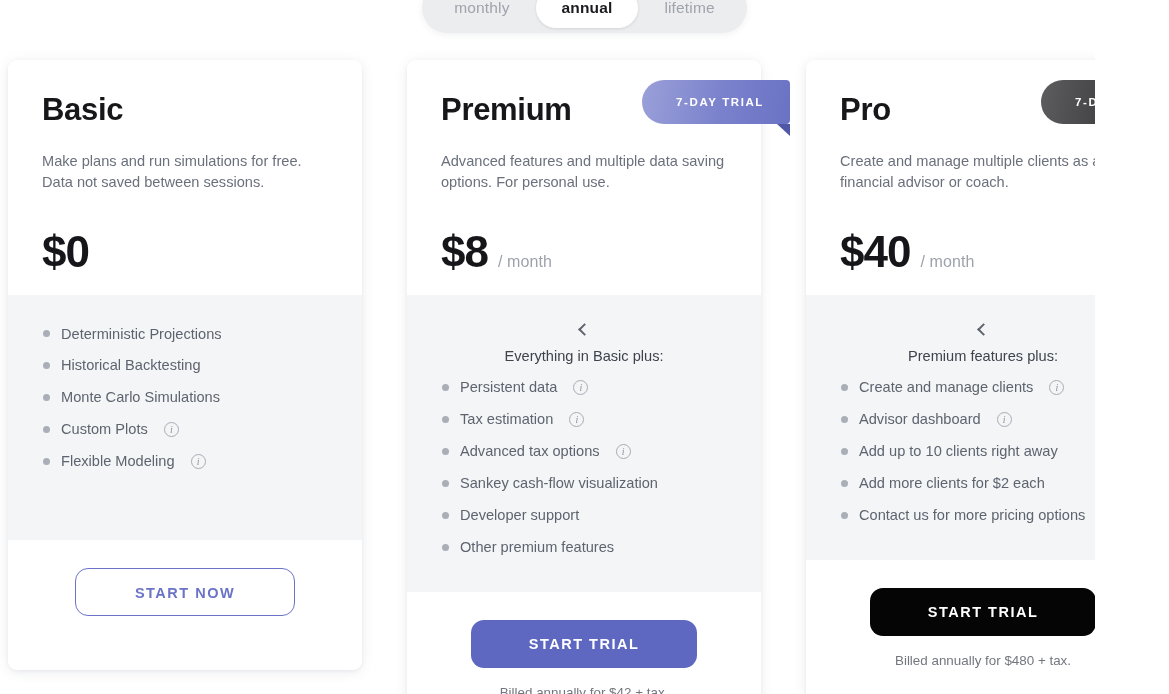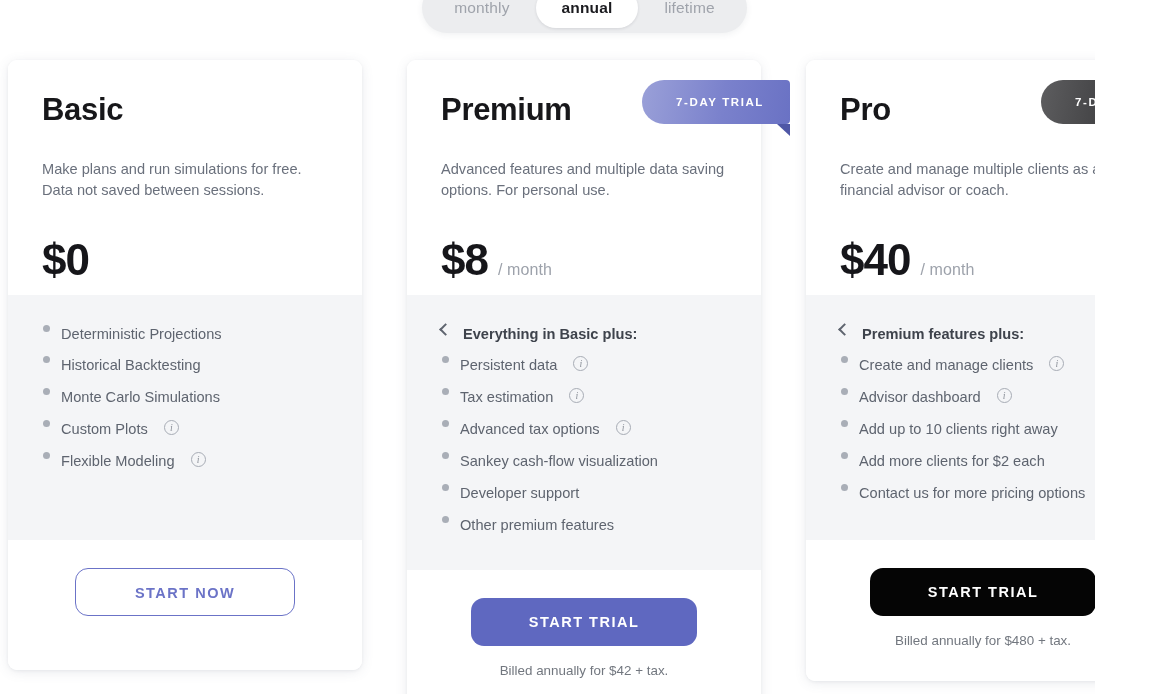--- a/index.html
+++ b/index.html
@@ -92,21 +92,21 @@
     position: relative;
   }
   .plan-name {
     font-size: 31px;
     font-weight: bold;
     color: #17171a;
     letter-spacing: -0.3px;
     line-height: 1.05;
   }
   .plan-desc {
-    margin-top: 32px;
+    margin-top: 24px;
     font-size: 14.6px;
     line-height: 1.48;
     color: #6a707c;
     max-width: 292px;
   }
   .price-row {
     margin-top: 36px;
     display: flex;
     align-items: baseline;
     gap: 10px;
@@ -158,20 +158,21 @@
   }
 
   
   .card-features {
     background: #f4f5f7;
     padding: 23px 34px 28px 34px;
     min-height: 245px;
   }
   .feat {
     display: flex;
+    align-items: center;
     gap: 11px;
     padding: 6.5px 0;
     font-size: 14.6px;
     color: #5e646f;
     line-height: 1.3;
   }
   .feat .bullet {
     flex: 0 0 auto;
     width: 7px;
     height: 7px;
@@ -184,22 +185,23 @@
     width: 9px;
     height: 9px;
     border-left: 2px solid #5e646f;
     border-bottom: 2px solid #5e646f;
     transform: rotate(45deg);
     margin-left: 0px;
     margin-right: 0px;
   }
   .feat.header-feat {
     color: #3e434c;
-    font-weight: bold;
+    font-weight: normal;
     gap: 13px;
+    flex-direction: column;
   }
   .feat .label { white-space: nowrap; }
   .info-icon {
     flex: 0 0 auto;
     width: 15px;
     height: 15px;
     border: 1.2px solid #a7acb5;
     border-radius: 50%;
     color: #8d929b;
     font-size: 10px;

